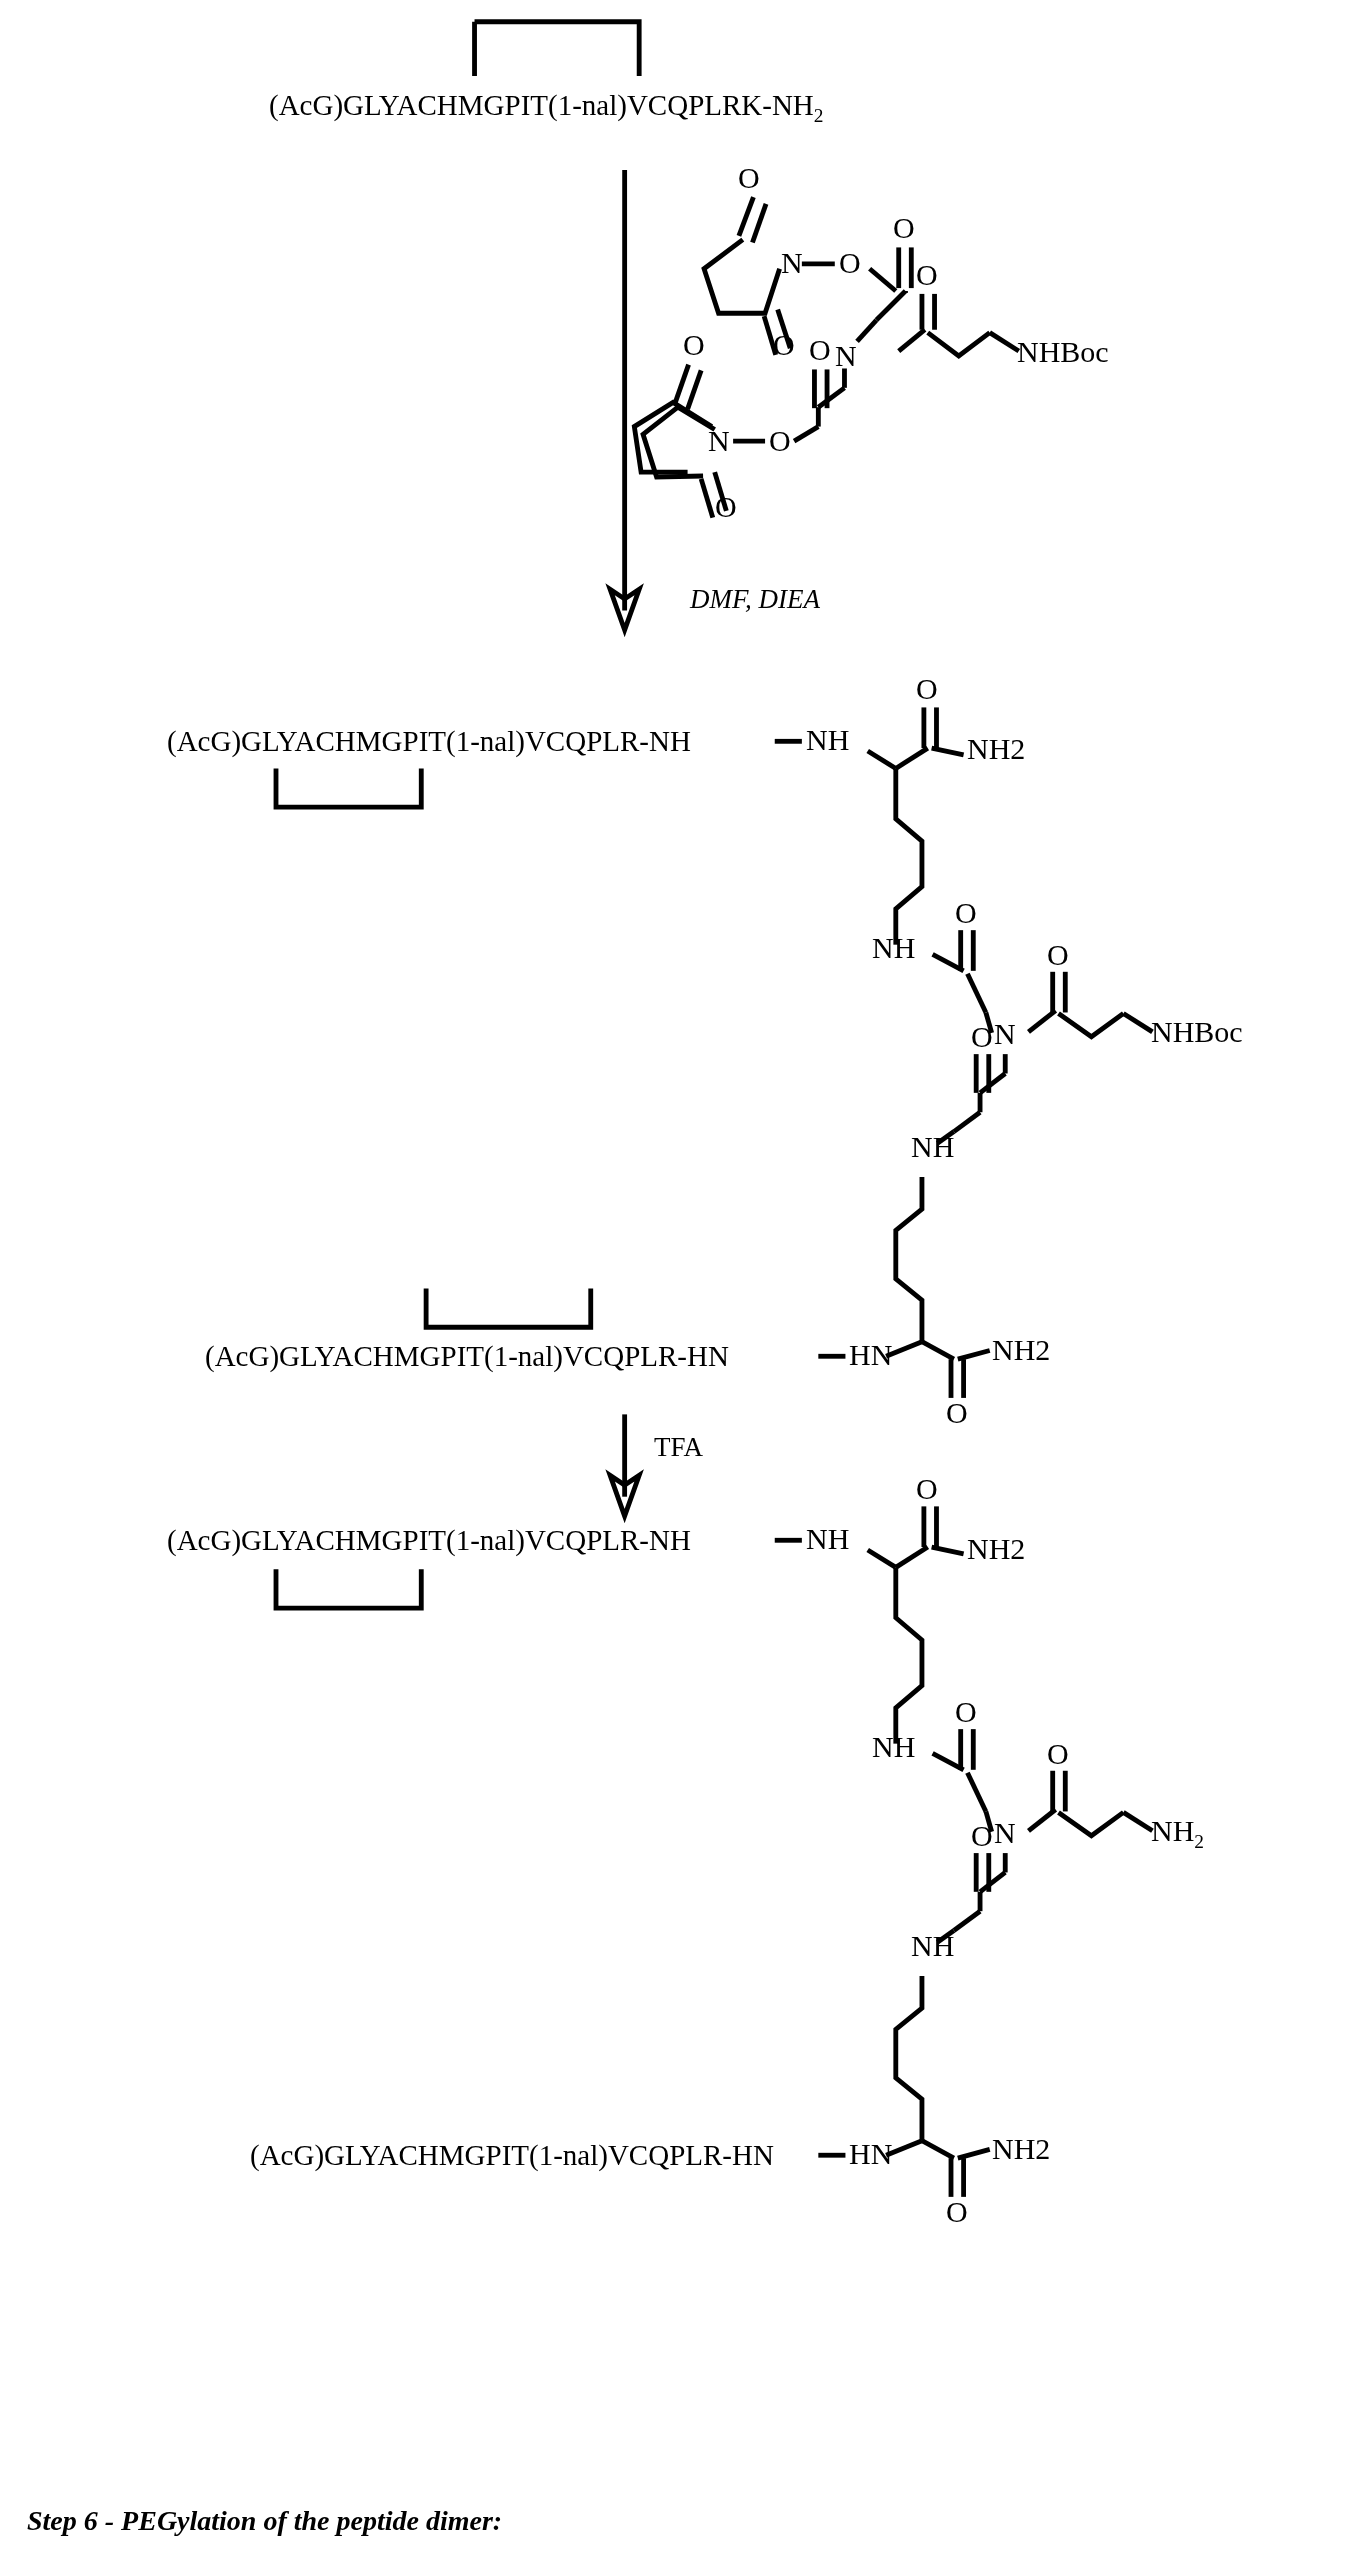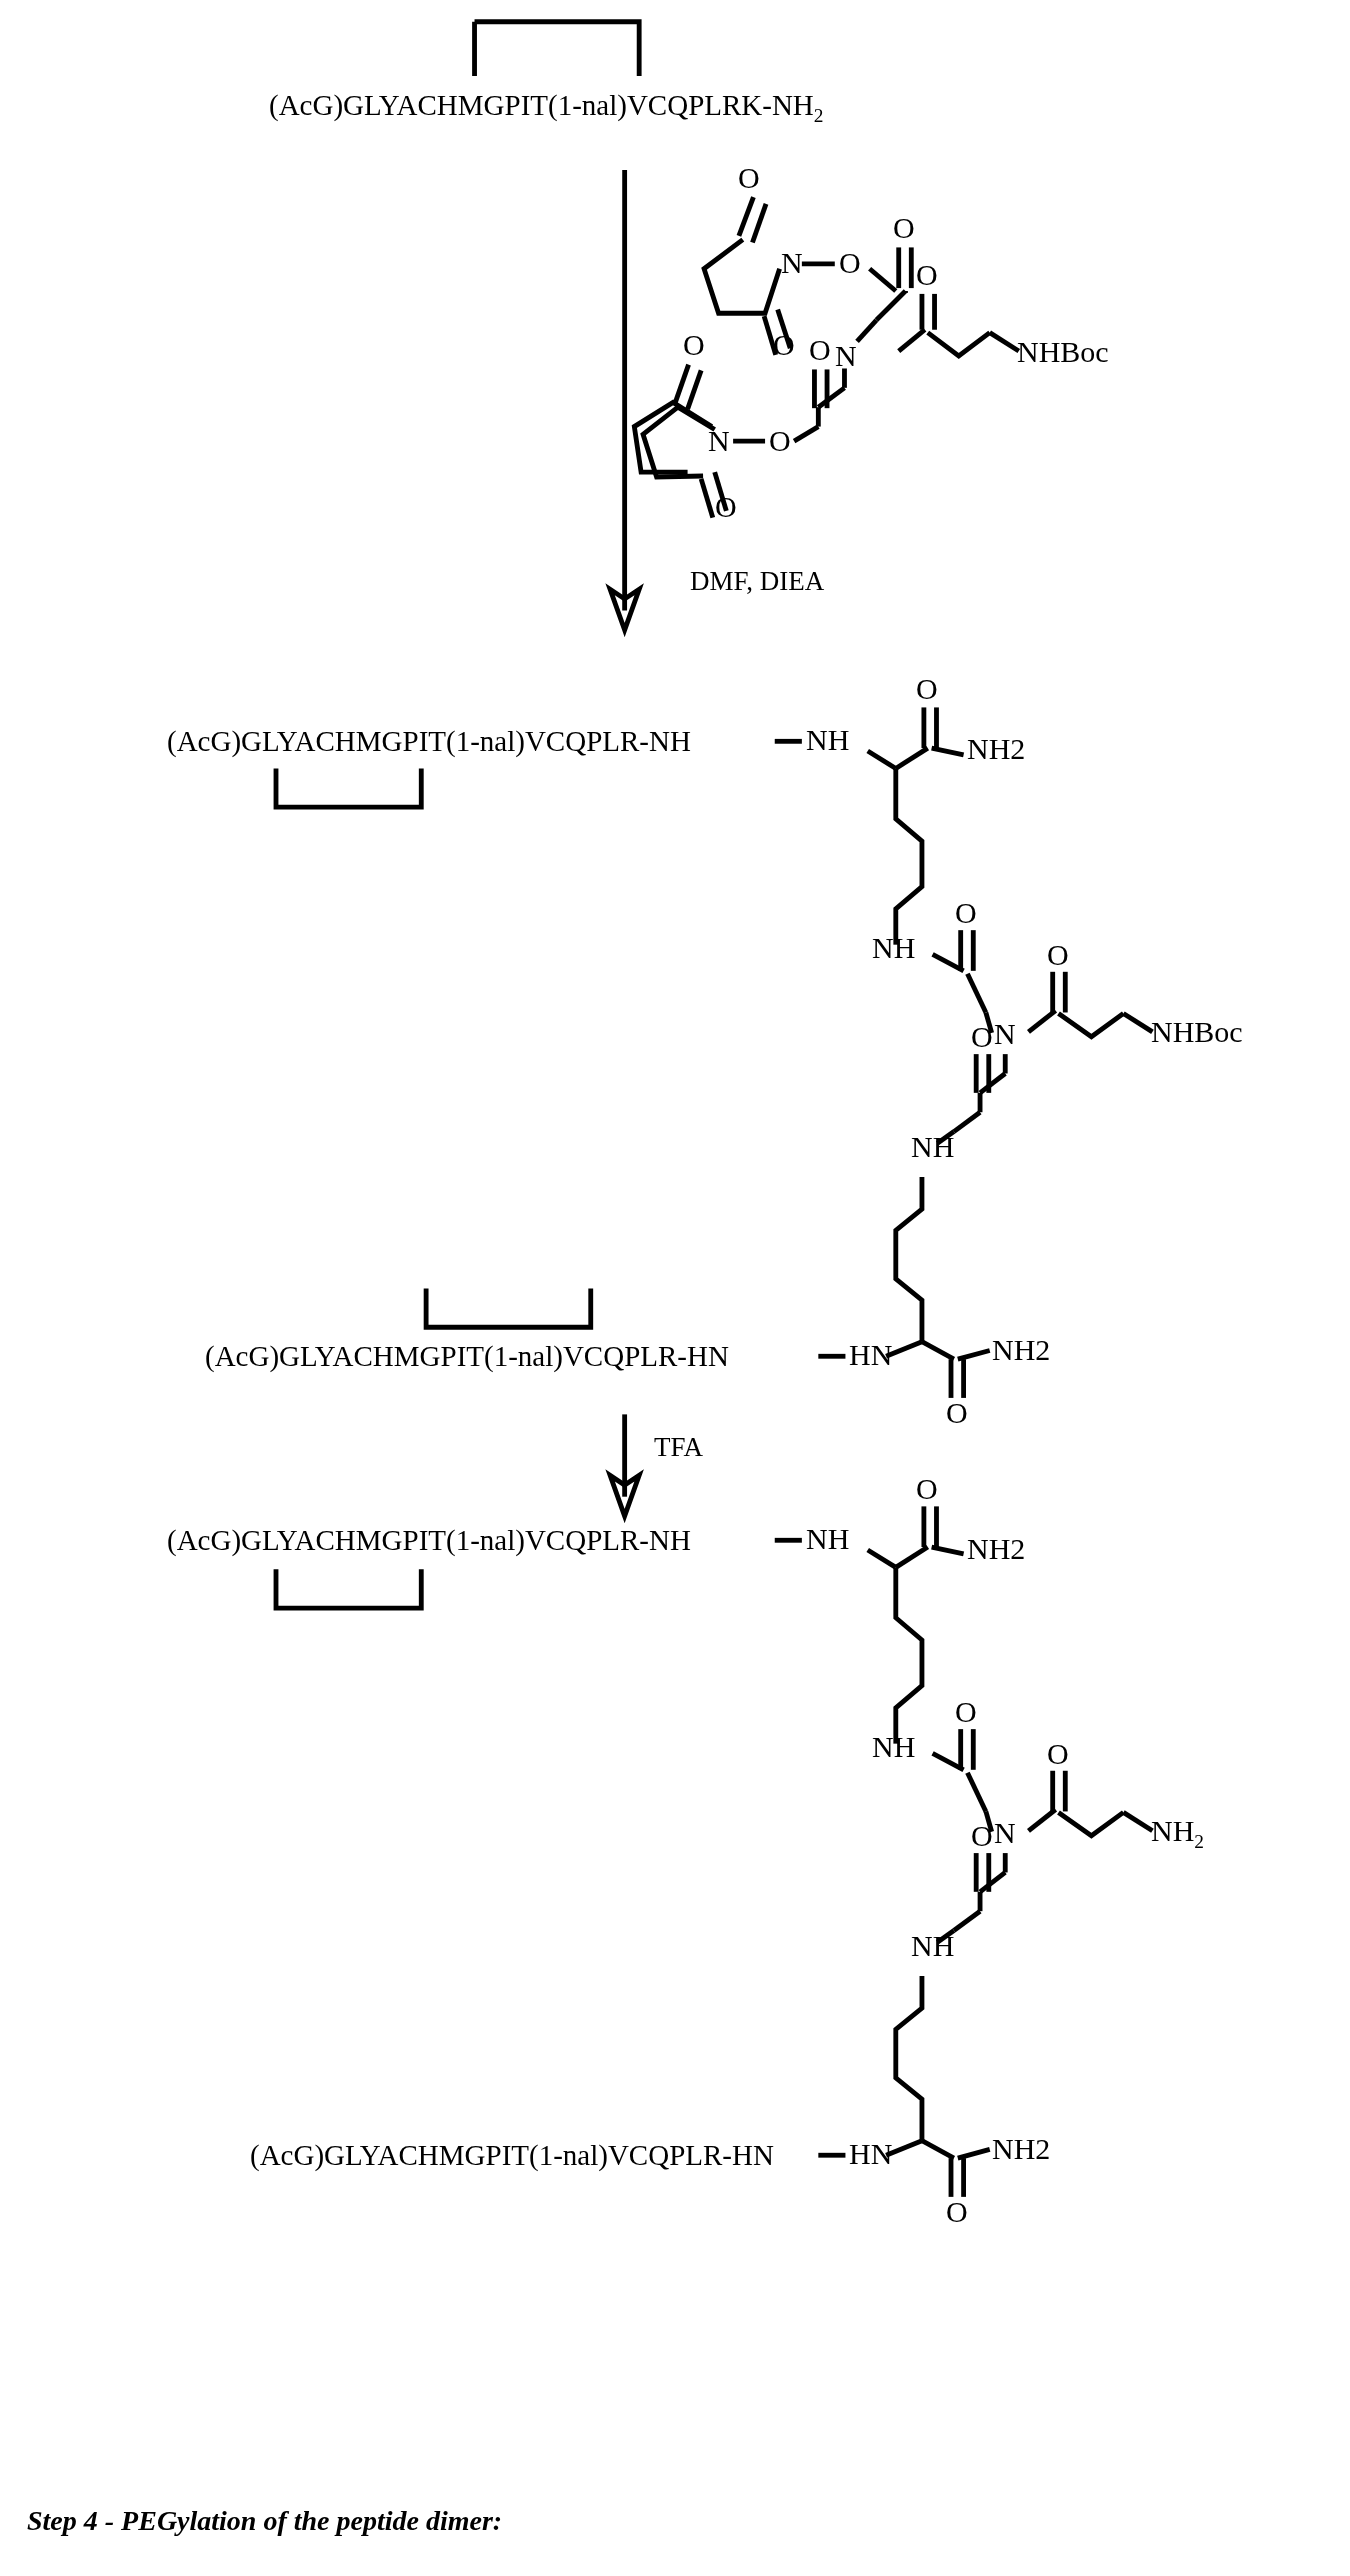--- a/index.html
+++ b/index.html
@@ -242,21 +242,21 @@
       <line x1="989" y1="2228" x2="1022" y2="2219"></line>
 
       <line x1="845" y1="2225" x2="873" y2="2225"></line>
     </g>
   </svg>
 
   <div class="lbl seq" style="left:269px; top:91px;">
     <span>(AcG)GLYACHMGPIT(1-nal)VCQPLRK-NH</span><span class="sub">2</span>
   </div>
 
-  <div class="lbl cond" style="left:690px; top:568px;">DMF, DIEA</div>
+  <div class="lbl cond" style="left:690px; top:586px;font-style:italic;">DMF, DIEA</div>
 
   <div class="lbl atom" style="left:738px; top:163px;">O</div>
   <div class="lbl atom" style="left:773px; top:330px;">O</div>
   <div class="lbl atom" style="left:781px; top:248px;">N</div>
   <div class="lbl atom" style="left:839px; top:248px;">O</div>
   <div class="lbl atom" style="left:893px; top:213px;">O</div>
   <div class="lbl atom" style="left:835px; top:341px;">N</div>
   <div class="lbl atom" style="left:916px; top:260px;">O</div>
   <div class="lbl atom" style="left:1017px; top:337px;">NHBoc</div>
   <div class="lbl atom" style="left:809px; top:335px;">O</div>
@@ -298,16 +298,16 @@
     <span>NH</span><span class="sub">2</span>
   </div>
   <div class="lbl atom" style="left:971px; top:1821px;">O</div>
   <div class="lbl atom" style="left:911px; top:1931px;">NH</div>
 
   <div class="lbl seq" style="left:250px; top:2141px;">(AcG)GLYACHMGPIT(1-nal)VCQPLR-HN</div>
   <div class="lbl atom" style="left:849px; top:2139px;">HN</div>
   <div class="lbl atom" style="left:946px; top:2197px;">O</div>
   <div class="lbl atom" style="left:992px; top:2134px;">NH2</div>
 
-  <div class="lbl caption" style="left:27px; top:2507px;">Step 4 - PEGylation of the peptide dimer:</div>
+  <div class="lbl caption" style="left:27px; top:2507px;">Step 6 - PEGylation of the peptide dimer:</div>
 
 </div>
 
 
 </body></html>

